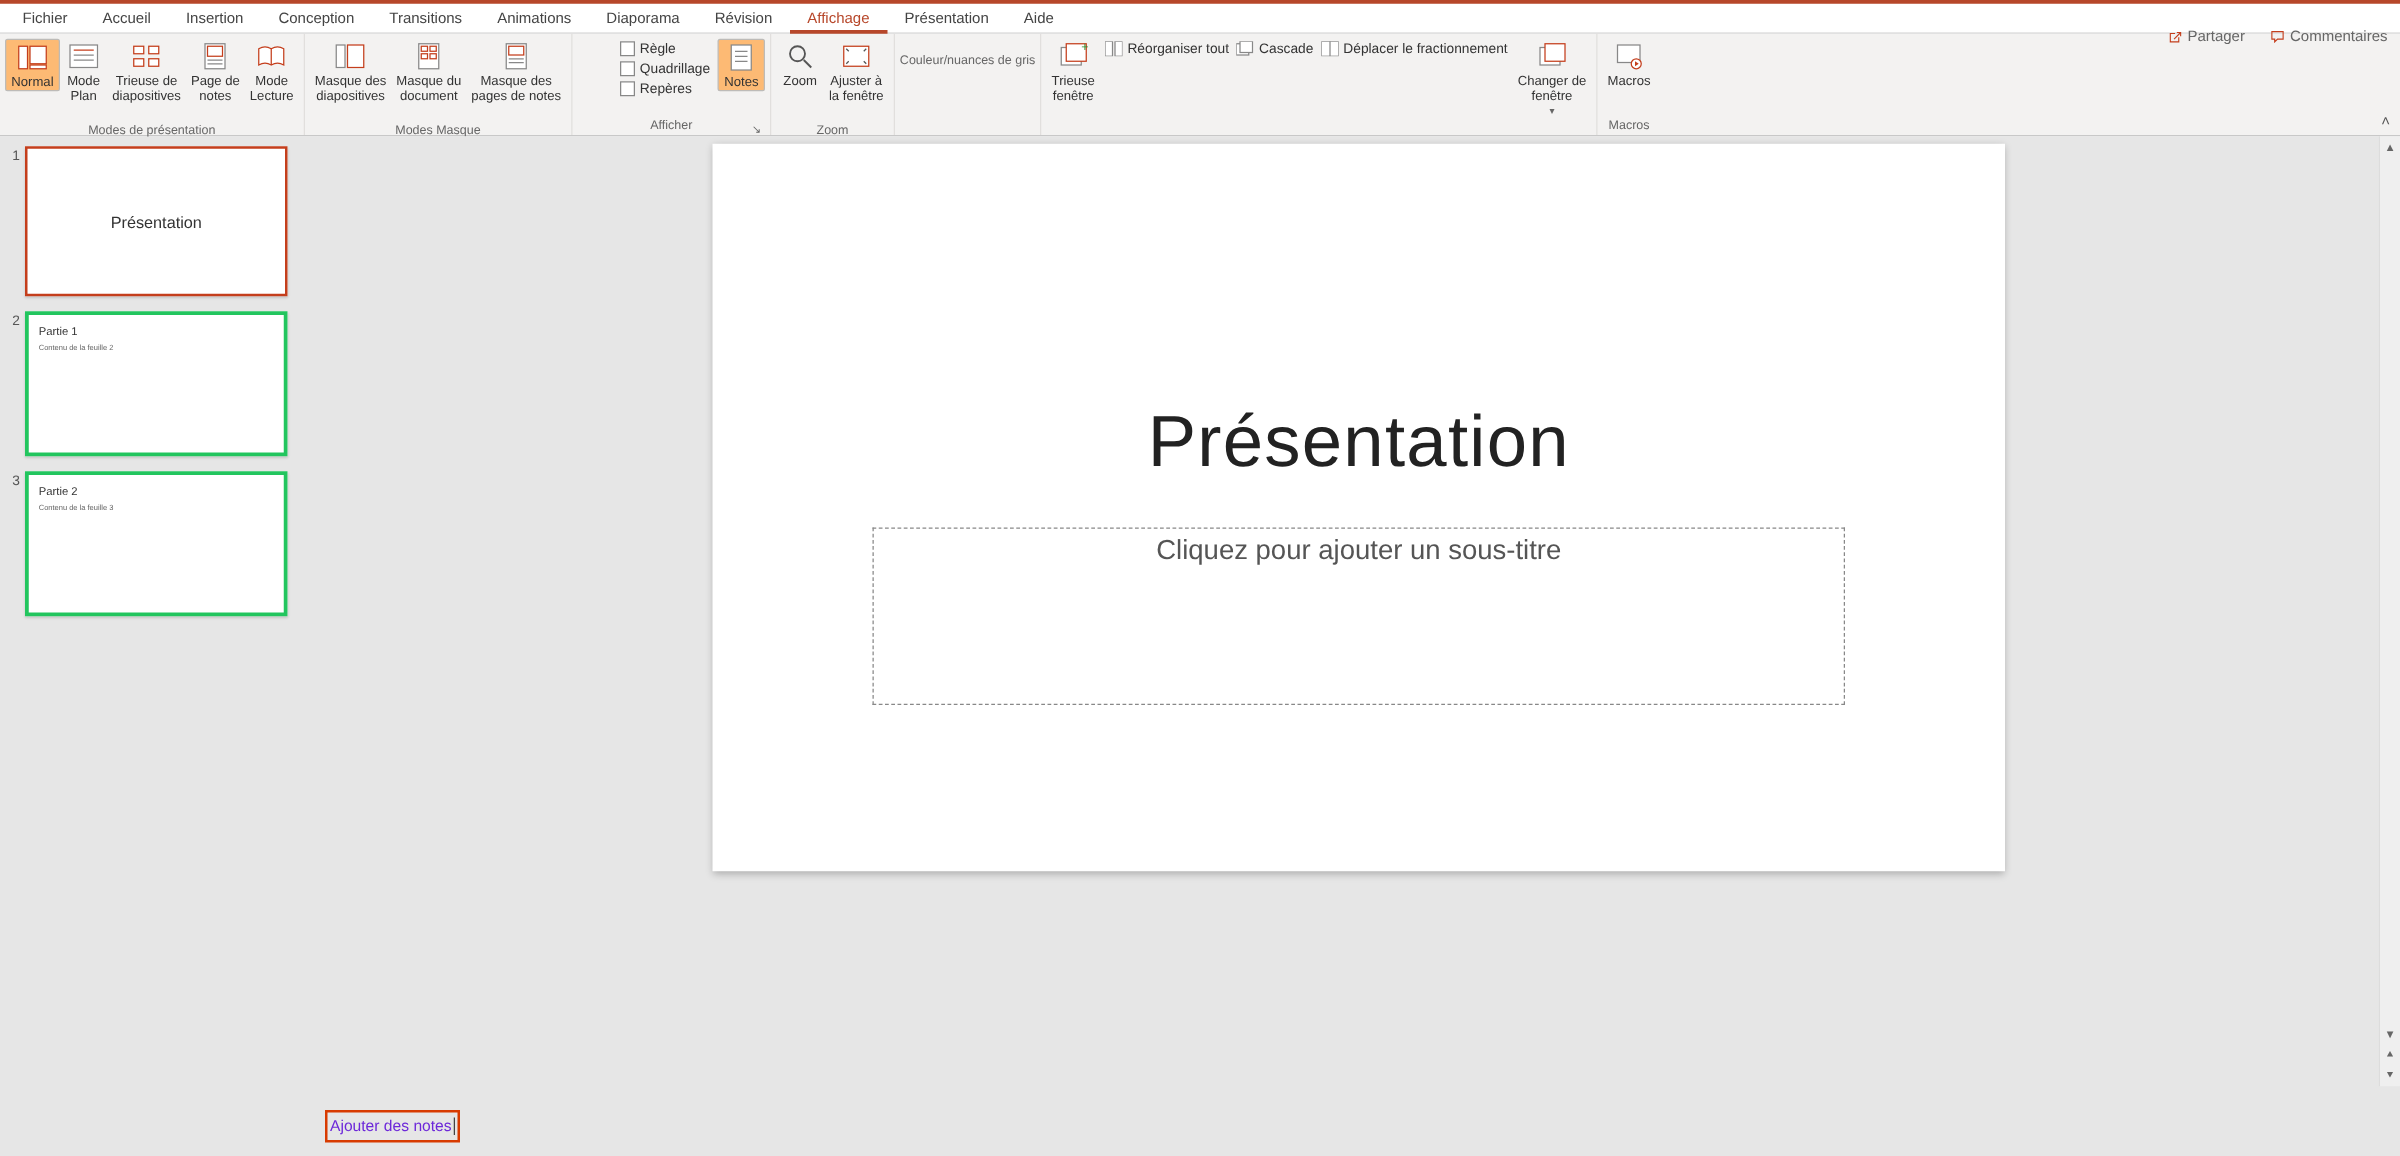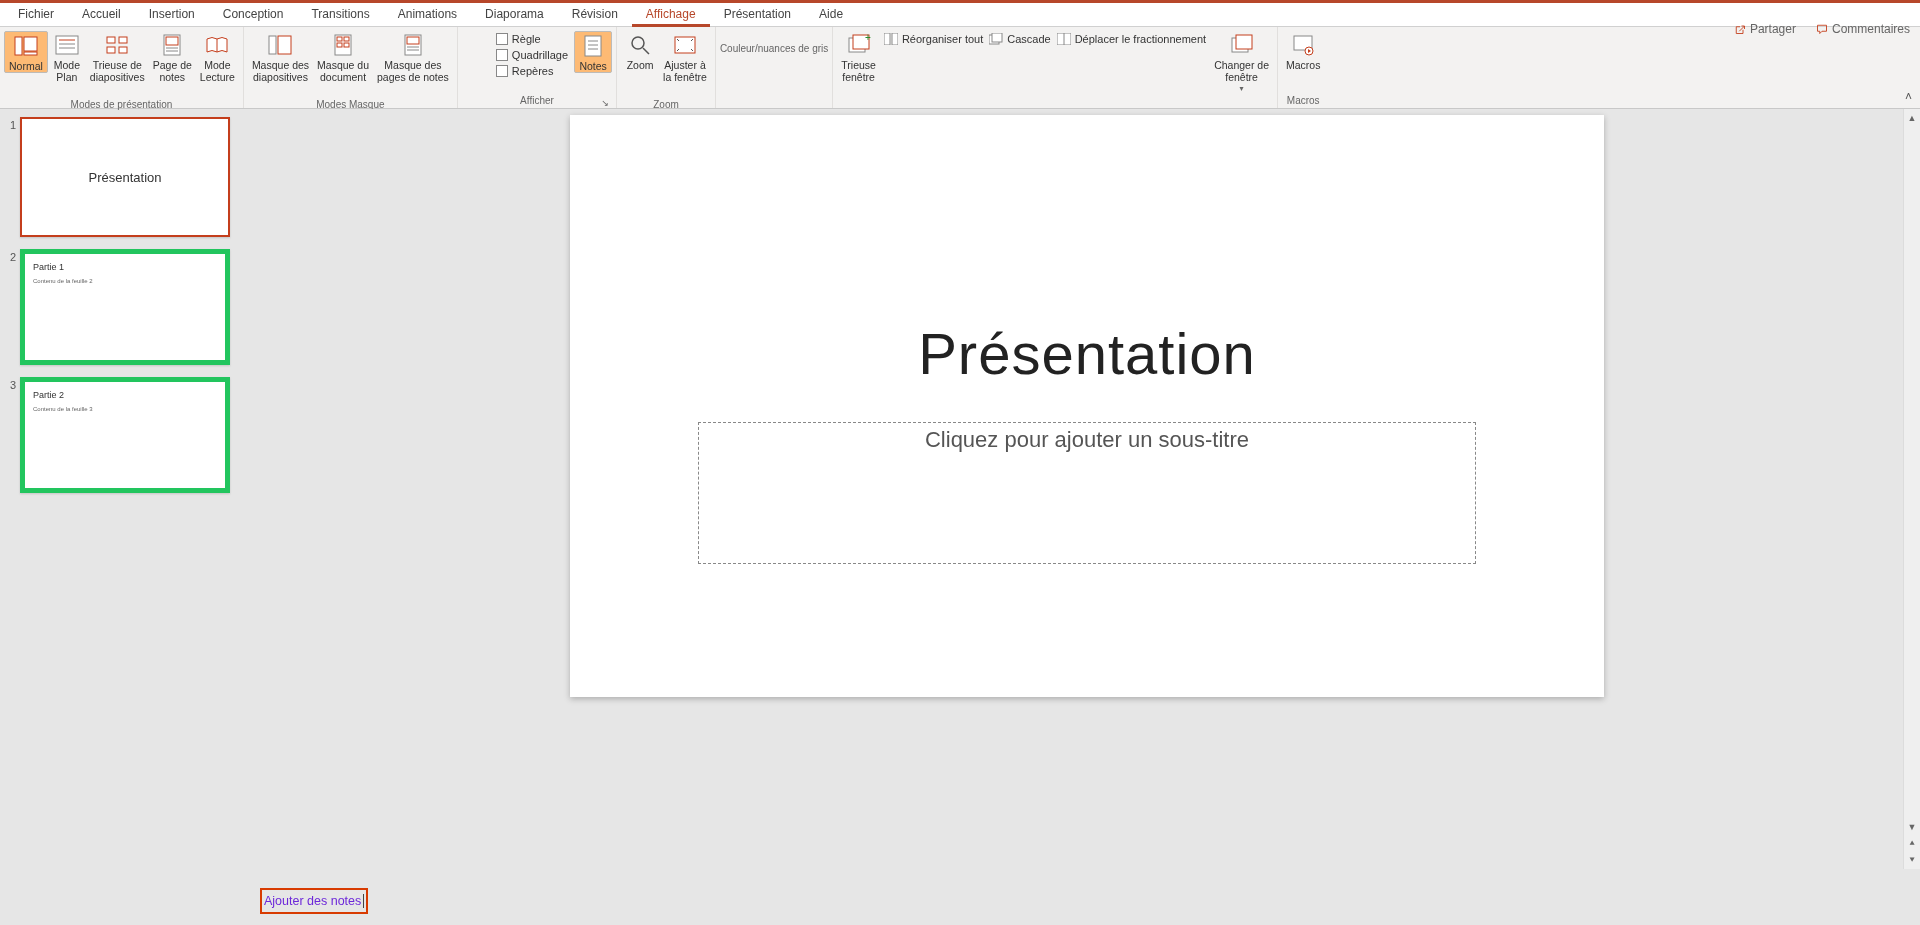--- a/index.html
+++ b/index.html
@@ -43,21 +43,21 @@
 .win-row { display: flex; align-items: center; gap: 4px; cursor: pointer; }
 .win-row .mini-ico { width: 14px; height: 12px; display: flex; align-items: center; justify-content: center; }
 
 
 .main { display: flex; height: calc(925px - 3px - 24px - 82px); background: #e6e6e6; }
 
 
 .thumb-panel { width: 254px; background: #e6e6e6; padding: 8px 6px 8px 2px; overflow: hidden; }
 .thumb-row { display: flex; align-items: flex-start; margin-bottom: 12px; }
 .thumb-row .num { width: 18px; text-align: right; font-size: 11px; color: #555; padding-right: 4px; padding-top: 2px; }
-.thumb { width: 210px; background: #fff; border: 5px solid #22c55e; box-shadow: 0 1px 2px rgba(0,0,0,0.15); display: flex; flex-direction: column; align-items: center; justify-content: center; position: relative; }
+.thumb { width: 210px; background: #fff; border: 3px solid #22c55e; box-shadow: 0 1px 2px rgba(0,0,0,0.15); display: flex; flex-direction: column; align-items: center; justify-content: center; position: relative; }
 .thumb.selected { border: 2px solid #c43e1c; }
 .thumb.t1 { height: 120px; }
 .thumb.t2, .thumb.t3 { height: 116px; padding: 8px; align-items: flex-start; justify-content: flex-start; }
 .thumb .center-title { font-size: 13px; color: #333; }
 .thumb .mini-title { font-size: 9px; color: #333; margin-bottom: 6px; }
 .thumb .mini-body { font-size: 6px; color: #666; }
 
 
 .editor { flex: 1; position: relative; background: #e6e6e6; display: flex; flex-direction: column; }
 .slide-wrap { flex: 1; display: flex; align-items: flex-start; justify-content: center; padding-top: 6px; position: relative; }

